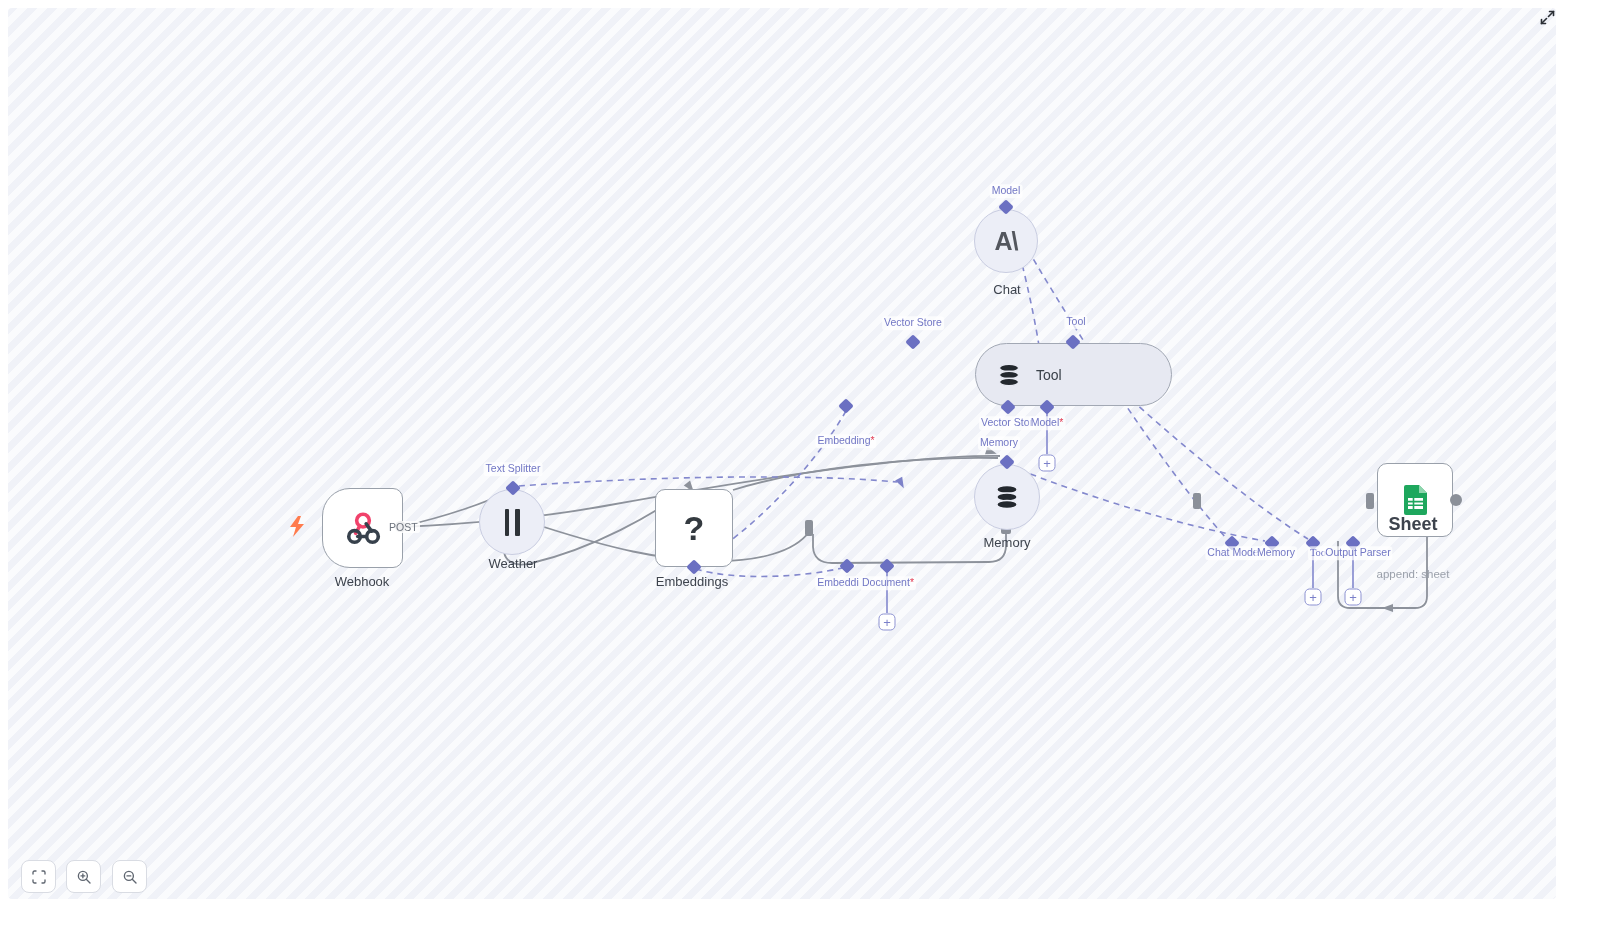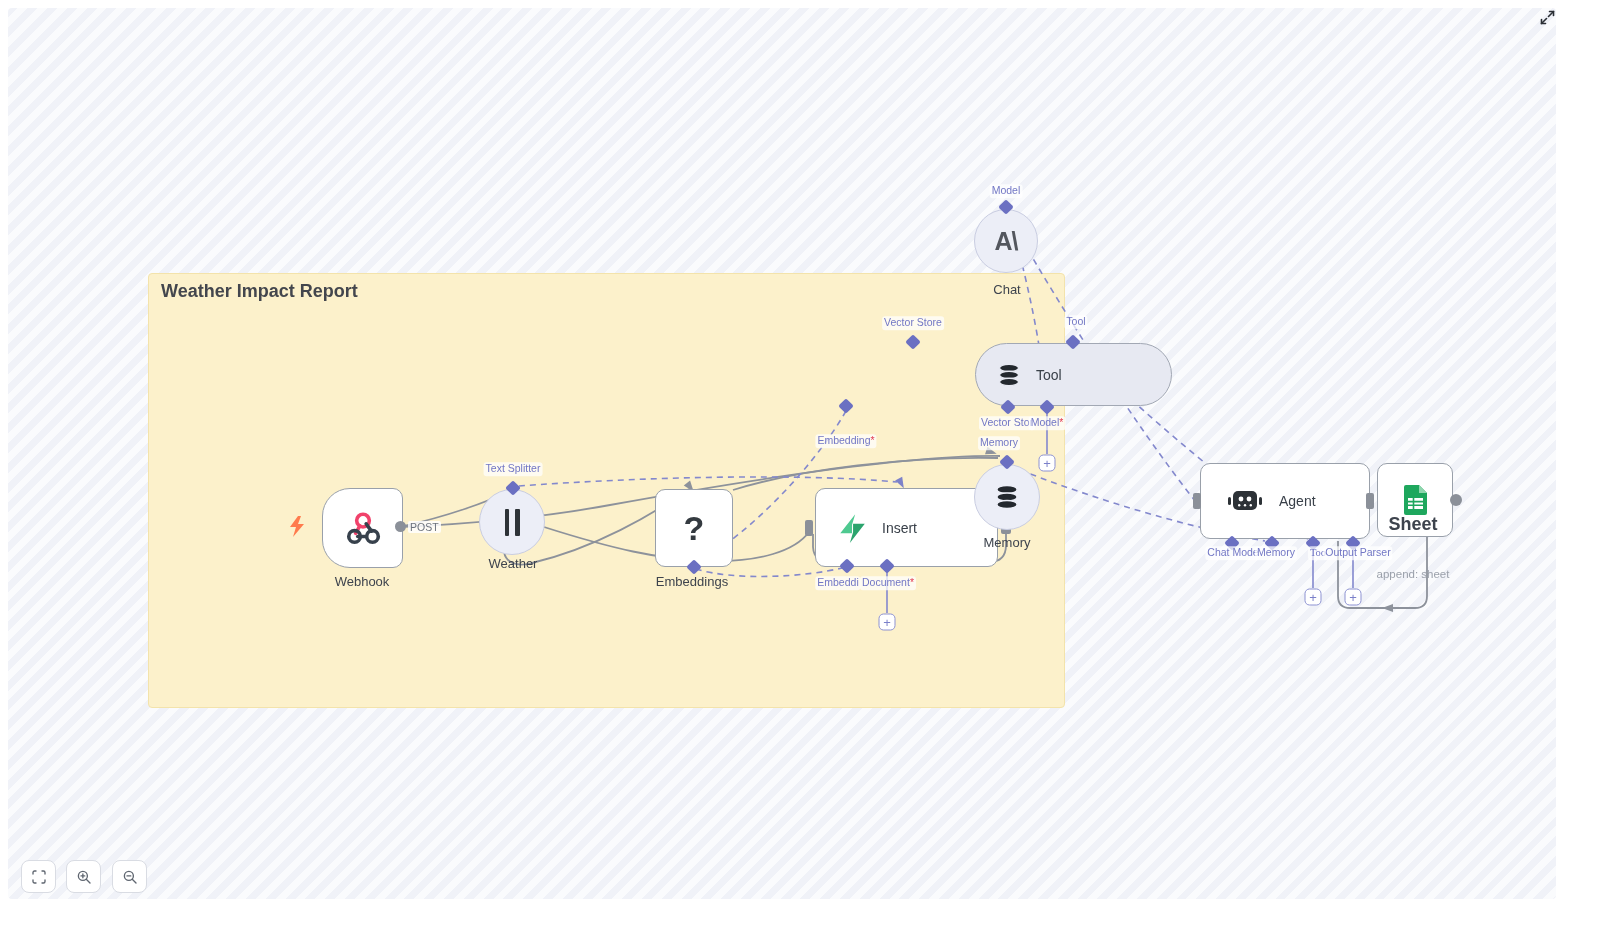--- a/index.html
+++ b/index.html
@@ -42,23 +42,20 @@
   .qmark{font-size:34px;font-weight:bold;color:#343a40;}
   .split-bars{display:flex;gap:6px;}
   .split-bars i{display:block;width:4.5px;height:27px;background:#2d3237;border-radius:1px;}
 </style>
 </head>
 <body>
 
 <div id="page">
   <div id="canvas-bg"></div>
 
-  <div class="sticky">
-    <div class="sticky-title">Weather Impact Report</div>
-  </div>
 
   <svg class="edges" width="1600" height="938">
     <g stroke="#8d929b" stroke-width="1.8" fill="none">
       <path d="M400,527 C448,516 488,502 509,491"></path>
       <path d="M400,527 C470,524 540,518 610,505 C720,485 900,455 1000,456"></path>
       <path d="M544,527 C610,548 660,560 710,561 C760,562 795,551 809,532"></path>
       <path d="M504,552 C506,563 517,567 532,563 C595,548 652,515 689,489"></path>
       <path d="M733,490 C800,469 910,456 998,458"></path>
       <path d="M1006,520 L1006,545 Q1006,562 989,562 L832,563 Q814,563 813,547 L813,534"></path>
       <path d="M1427,537 L1427,596 Q1427,608 1415,608 L1350,608 Q1338,608 1338,596 L1338,541"></path>
@@ -114,45 +111,21 @@
   <span class="abs icon-wrap" style="left:288px;top:515px;z-index:26;">
     <svg width="18" height="23" viewBox="0 0 18 23">
       <path d="M10,1 L2,12 h6 l-3,10 L16,9 h-6 l3,-8 z" fill="#ff7b4d"></path>
     </svg>
   </span>
 
   <div class="node-box" style="left:655px;top:489px;width:78px;height:78px;justify-content:center;">
     <span class="qmark">?</span>
   </div>
 
-  <div class="node-box" style="left:815px;top:488px;width:183px;height:79px;">
-    <span class="icon-wrap" style="margin-left:20px;">
-      <svg width="32" height="32" viewBox="0 0 30 30">
-        <path d="M18,2 L4,20 h11 v-8 z" fill="#4ec990"></path>
-        <path d="M13,29 L27,11 h-11 v8 z" fill="#2ba46d"></path>
-      </svg>
-    </span>
-    <span class="node-inner-label" style="margin-left:14px;">Insert</span>
-  </div>
-
-  <div class="node-box" style="left:1200px;top:463px;width:170px;height:76px;">
-    <span class="icon-wrap" style="margin-left:22px;">
-      <svg width="42" height="30" viewBox="0 0 42 30">
-        <rect x="10" y="5" width="24" height="19" rx="5" fill="#2d3237"></rect>
-        <circle cx="18" cy="13" r="2.4" fill="#fff"></circle>
-          <circle cx="26" cy="13" r="2.4" fill="#fff"></circle>
-        <rect x="15" y="18" width="2.4" height="2.4" rx="1.2" fill="#fff"></rect>
-        <rect x="20.8" y="18" width="2.4" height="2.4" rx="1.2" fill="#fff"></rect>
-        <rect x="26.6" y="18" width="2.4" height="2.4" rx="1.2" fill="#fff"></rect>
-        <rect x="5" y="11" width="3" height="8" rx="1.5" fill="#2d3237"></rect>
-        <rect x="36" y="11" width="3" height="8" rx="1.5" fill="#2d3237"></rect>
-      </svg>
-    </span>
-    <span class="node-inner-label" style="margin-left:14px;">Agent</span>
-  </div>
+
 
   <div class="node-box" style="left:1377px;top:463px;width:76px;height:74px;justify-content:center;">
     <span class="icon-wrap">
       <svg width="34" height="34" viewBox="0 0 34 34">
         <path d="M8,2 h13 l8,8 v20 a2,2 0 0 1 -2,2 h-19 a2,2 0 0 1 -2,-2 v-26 a2,2 0 0 1 2,-2 z" fill="#1ea75d"></path>
         <path d="M21,2 l8,8 h-8 z" fill="#8fd6ae"></path>
         <rect x="10" y="15" width="15" height="11" fill="#ffffff"></rect>
         <path d="M10,18.6 h15 M10,22.2 h15 M15.5,15 v11" stroke="#1ea75d" stroke-width="1.6"></path>
       </svg>
     </span>
@@ -178,21 +151,21 @@
       </svg>
     </span>
   </div>
 
   <div class="handle" style="left:805px;top:520px;width:8px;height:16px;"></div>
   <div class="handle" style="left:1193px;top:493px;width:8px;height:16px;"></div>
   <div class="handle" style="left:1366px;top:493px;width:8px;height:16px;"></div>
   <div class="handle" style="left:1001px;top:522px;width:10px;height:12px;z-index:24;"></div>
   <div class="dot" style="left:395px;top:521px;width:11px;height:11px;"></div>
   <div class="dot" style="left:1450px;top:494px;width:12px;height:12px;"></div>
-  <span class="post-chip" style="left:408px;top:527px;">POST</span>
+  <span class="post-chip" style="left:387px;top:527px;">POST</span>
 
   <div class="diamond" style="left:513px;top:488px;"></div>
   <div class="diamond" style="left:913px;top:342px;"></div>
   <div class="diamond" style="left:846px;top:406px;"></div>
   <div class="diamond" style="left:1073px;top:342px;"></div>
   <div class="diamond" style="left:1008px;top:407px;"></div>
   <div class="diamond" style="left:1047px;top:407px;"></div>
   <div class="diamond" style="left:1006px;top:207px;"></div>
   <div class="diamond" style="left:1007px;top:462px;"></div>
   <div class="diamond" style="left:694px;top:567px;"></div>

